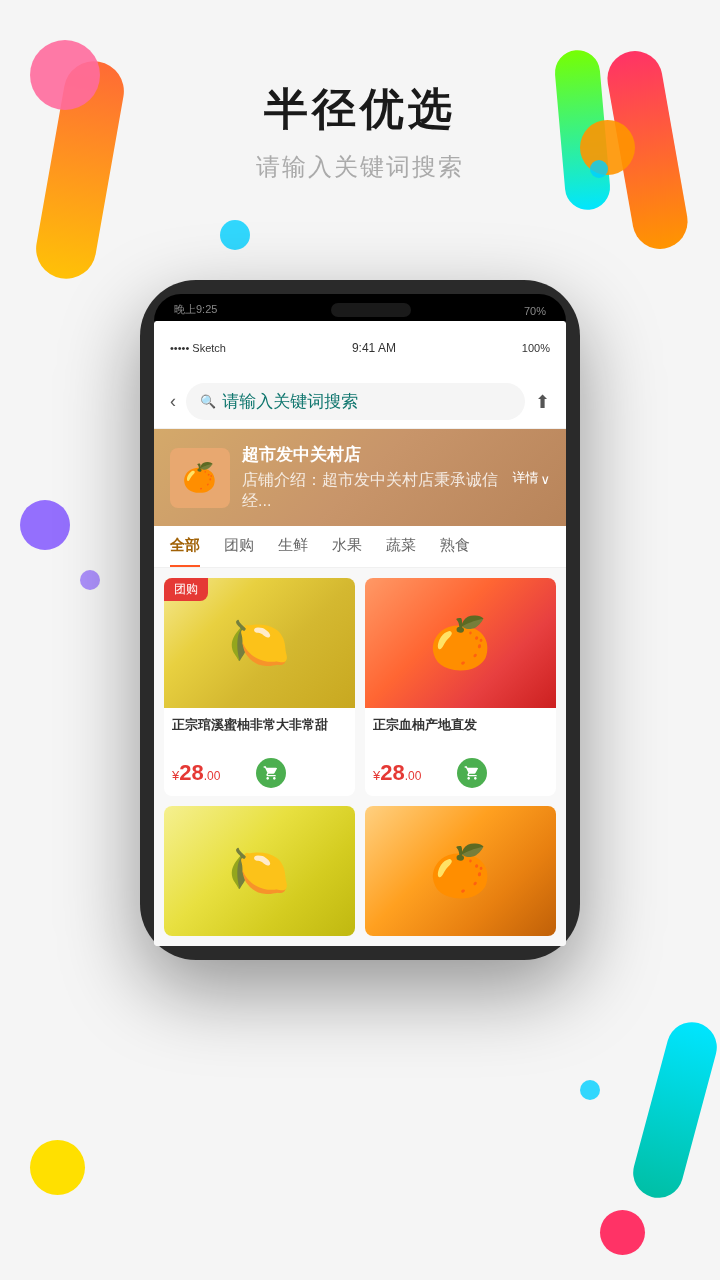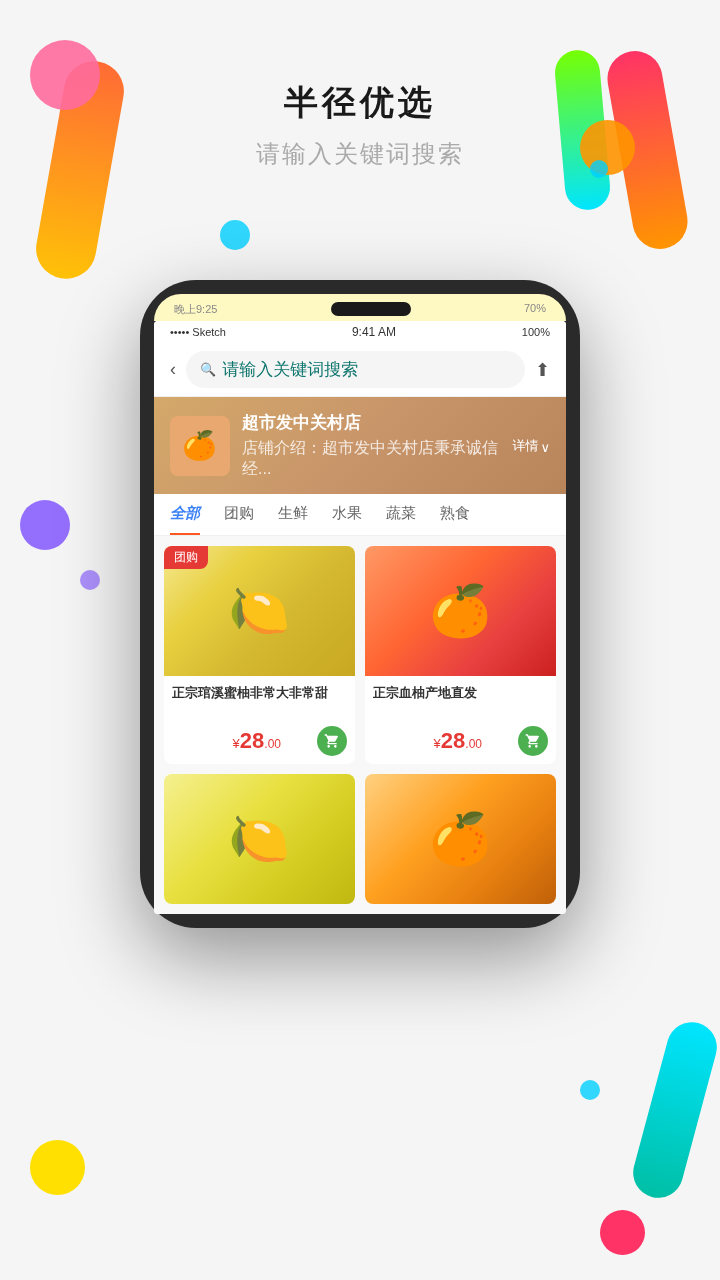--- a/index.html
+++ b/index.html
@@ -23,21 +23,21 @@
     
     .title-area {
       position: absolute;
       top: 80px;
       left: 0; right: 0;
       text-align: center;
       z-index: 2;
     }
 
     .main-title {
-      font-size: 34px;
+      font-size: 44px;
       font-weight: 900;
       color: #1a1a1a;
       letter-spacing: 4px;
       font-family: "PingFang SC", "STSong", serif;
     }
 
     .sub-title {
       font-size: 24px;
       color: #aaa;
       margin-top: 12px;
@@ -56,26 +56,26 @@
 
     .phone-outer {
       background: #2a2a2a;
       border-radius: 56px;
       padding: 14px;
       box-shadow: 0 30px 80px rgba(0,0,0,0.4);
       position: relative;
     }
 
     .phone-status-bar-outer {
-      background: #fef9c3;
+      background: #000000;
       border-radius: 44px 44px 0 0;
       padding: 8px 20px 4px;
       display: flex;
       justify-content: space-between;
-      align-items: flex-start;
+      align-items: flex-end;
     }
 
     .status-left {
       font-size: 11px;
       color: #888;
     }
 
     .phone-notch {
       width: 80px;
       height: 14px;
@@ -97,21 +97,21 @@
       border-radius: 4px;
       overflow: hidden;
     }
 
     
     .inner-status-bar {
       background: #fff;
       display: flex;
       justify-content: space-between;
       align-items: center;
-      padding: 4px 16px;
+      padding: 20px 16px;
       font-size: 12px;
     }
 
     .inner-status-left { color: #333; font-size: 11px; }
     .inner-status-center { color: #333; font-weight: 500; }
     .inner-status-right { color: #333; font-size: 11px; }
 
     
     .search-bar-container {
       background: #fff;
@@ -193,24 +193,23 @@
     .category-tab {
       padding: 10px 0;
       font-size: 15px;
       color: #666;
       white-space: nowrap;
       cursor: pointer;
       border-bottom: 2px solid transparent;
     }
 
     .category-tab.active {
-      color: #3b82f6;
+      color: #a16207;
       border-bottom-color: #ff5722;
       font-weight: 600;
-      font-style: italic;
     }
 
     
     .products-grid {
       background: #f8f8f8;
       display: grid;
       grid-template-columns: 1fr 1fr;
       gap: 10px;
       padding: 10px;
     }
@@ -230,21 +229,21 @@
       font-size: 11px;
       padding: 3px 8px;
       border-radius: 0 0 6px 0;
     }
 
     .product-info { padding: 8px; }
     .product-name { font-size: 13px; color: #333; line-height: 1.4; height: 36px; overflow: hidden; font-weight: bold; }
 
     .product-price-row {
       display: flex;
-      justify-content: flex-end;
+      justify-content: flex-start;
       align-items: center;
       margin-top: 6px;
       gap: 36px;
     }
 
     .add-cart-btn {
       width: 30px; height: 30px;
       background: #4CAF50;
       border-radius: 50%;
       display: flex;

